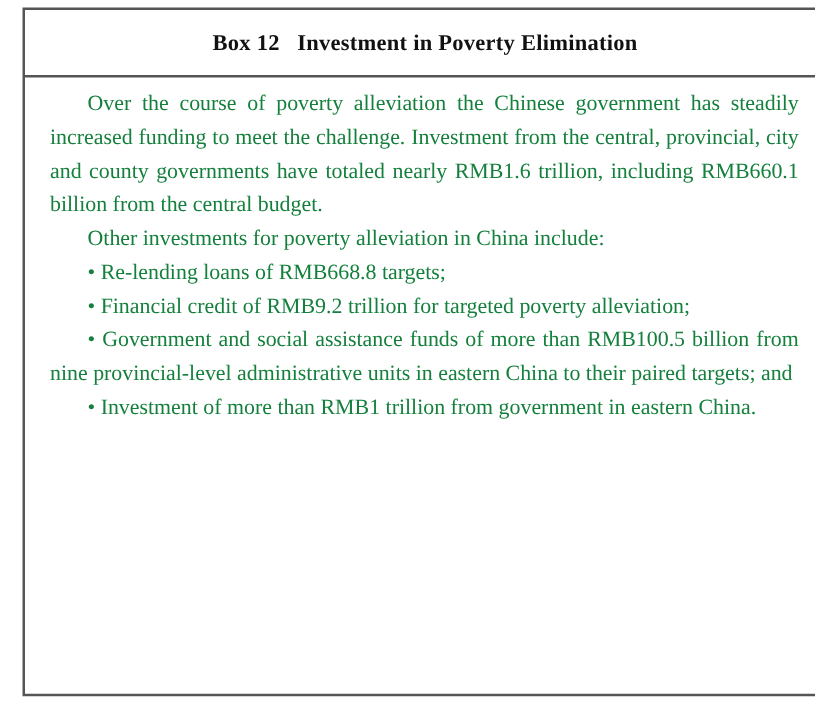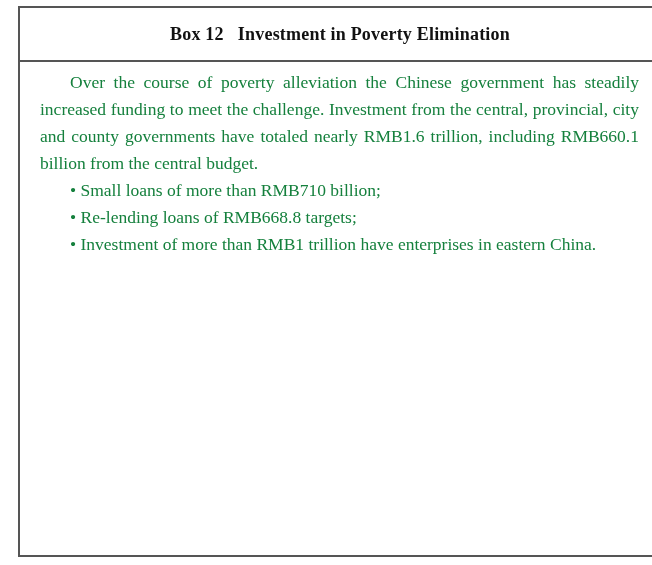--- a/index.html
+++ b/index.html
@@ -58,18 +58,20 @@
 </head>
 <body>
 
 <div class="page">
   <div class="doc-box">
     <div class="title-row">
       <span class="box-title">Box 12   Investment in Poverty Elimination</span>
     </div>
     <div class="body-area">
       <p>Over the course of poverty alleviation the Chinese government has steadily increased funding to meet the challenge. Investment from the central, provincial, city and county governments have totaled nearly RMB1.6 trillion, including RMB660.1 billion from the central budget.</p>
-      <p>• Small loans of more than RMB710 billion;</p>
+      <p>Other investments for poverty alleviation in China include:</p>
       <p>• Re-lending loans of RMB668.8 targets;</p>
-      <p>• Investment of more than RMB1 trillion have enterprises in eastern China.</p>
+      <p>• Financial credit of RMB9.2 trillion for targeted poverty alleviation;</p>
+      <p>• Government and social assistance funds of more than RMB100.5 billion from nine provincial-level administrative units in eastern China to their paired targets; and</p>
+      <p>• Investment of more than RMB1 trillion from government in eastern China.</p>
     </div>
   </div>
 </div>
 
 </body></html>

